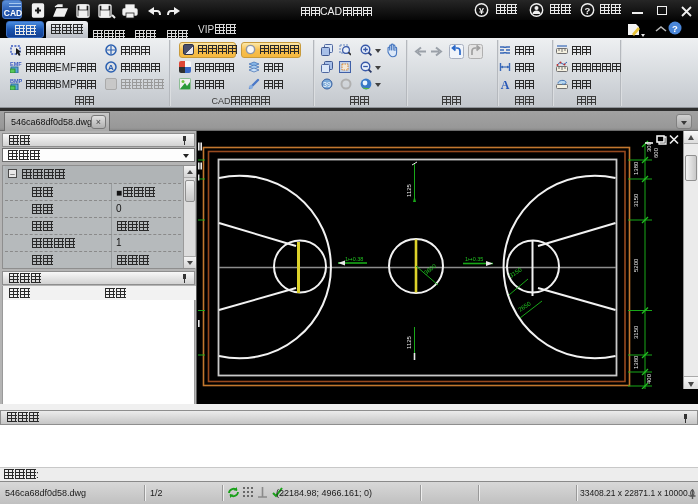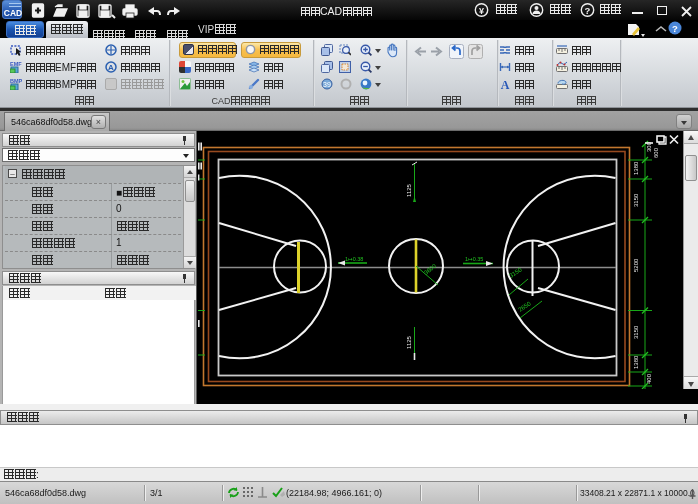--- a/index.html
+++ b/index.html
@@ -488,21 +488,21 @@
 
 <div class="ab" style="left:0;top:404px;width:698px;height:6px;background:#f0f0f0;"></div>
 
 <div class="ab" id="cmdhead"><span class="c k"></span><span class="c k"></span><span class="c k"></span><span class="pin" style="right:8px;top:3px;"></span></div>
 <div class="ab" id="cmdwhite"></div>
 <div class="ab" id="cmdprompt"><span class="c k"></span><span class="c k"></span><span class="c k"></span>:</div>
 
 <div class="ab" id="status">
   <span class="ab" style="left:5px;top:6px;">546ca68df0d58.dwg</span>
   <span class="sep" style="left:144px;"></span>
-  <span class="ab" style="left:150px;top:6px;">3/1</span>
+  <span class="ab" style="left:150px;top:6px;">1/2</span>
   <span class="sep" style="left:222px;"></span>
   <svg class="ab" style="left:227px;top:4px" width="13" height="13">
         <path d="M2 7a4.5 4.5 0 0 1 8-2.5M11 6a4.5 4.5 0 0 1-8 2.5" fill="none" stroke="#18a018" stroke-width="1.8"></path>
         <path d="M10 1v3.5H6.5zM3 12V8.5h3.5z" fill="#18a018"></path>
       </svg>
   <svg class="ab" style="left:243px;top:5px" width="11" height="11">
         <g fill="#686868">
           <rect x="0" y="0" width="2" height="2"></rect>
           <rect x="4" y="0" width="2" height="2"></rect>
           <rect x="8" y="0" width="2" height="2"></rect>
@@ -514,21 +514,21 @@
           <rect x="8" y="8" width="2" height="2"></rect>
         </g>
       </svg>
   <svg class="ab" style="left:257px;top:4px" width="11" height="13">
         <path d="M5.5 1v10M1 11h9" stroke="#8a8a8a" stroke-width="1.6"></path>
       </svg>
   <svg class="ab" style="left:271px;top:3px" width="14" height="14">
         <path d="M2 8l3 3 6-8" fill="none" stroke="#18a018" stroke-width="2"></path>
         <path d="M9 10l4-4 1 4-3 2z" fill="#b0b0b0"></path>
       </svg>
-  <span class="ab" style="left:286px;top:6px;text-align:right;">(22184.98; 4966.161; 0)</span>
+  <span class="ab" style="left:276px;top:6px;text-align:right;">(22184.98; 4966.161; 0)</span>
   <span class="sep" style="left:420px;"></span>
   <span class="sep" style="left:478px;"></span>
   <span class="sep" style="left:576px;"></span>
   <span class="ab" style="left:580px;top:6px;font-size:8.5px;">33408.21 x 22871.1 x 10000.0</span>
   <svg class="ab" style="left:688px;top:6px" width="9" height="12">
         <path d="M4.5 1v7M1.5 8h6M4.5 8v3" stroke="#555" stroke-width="1.4"></path>
       </svg>
 </div>
 
 </div>

